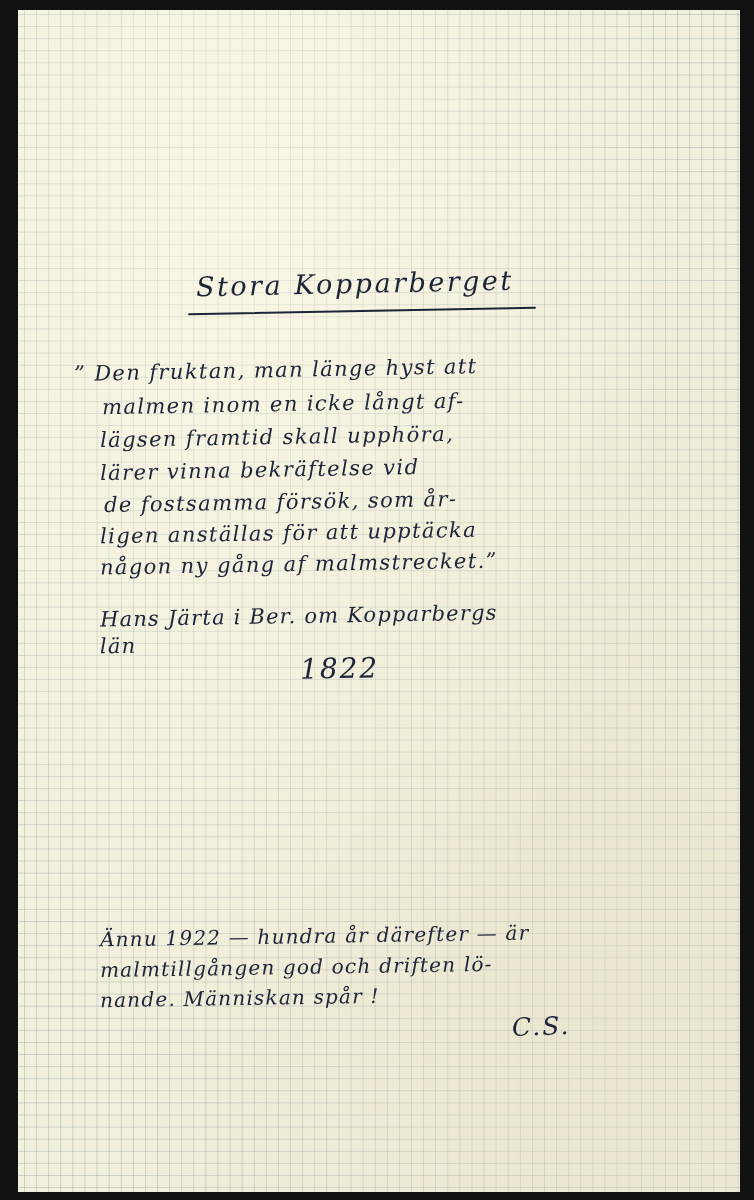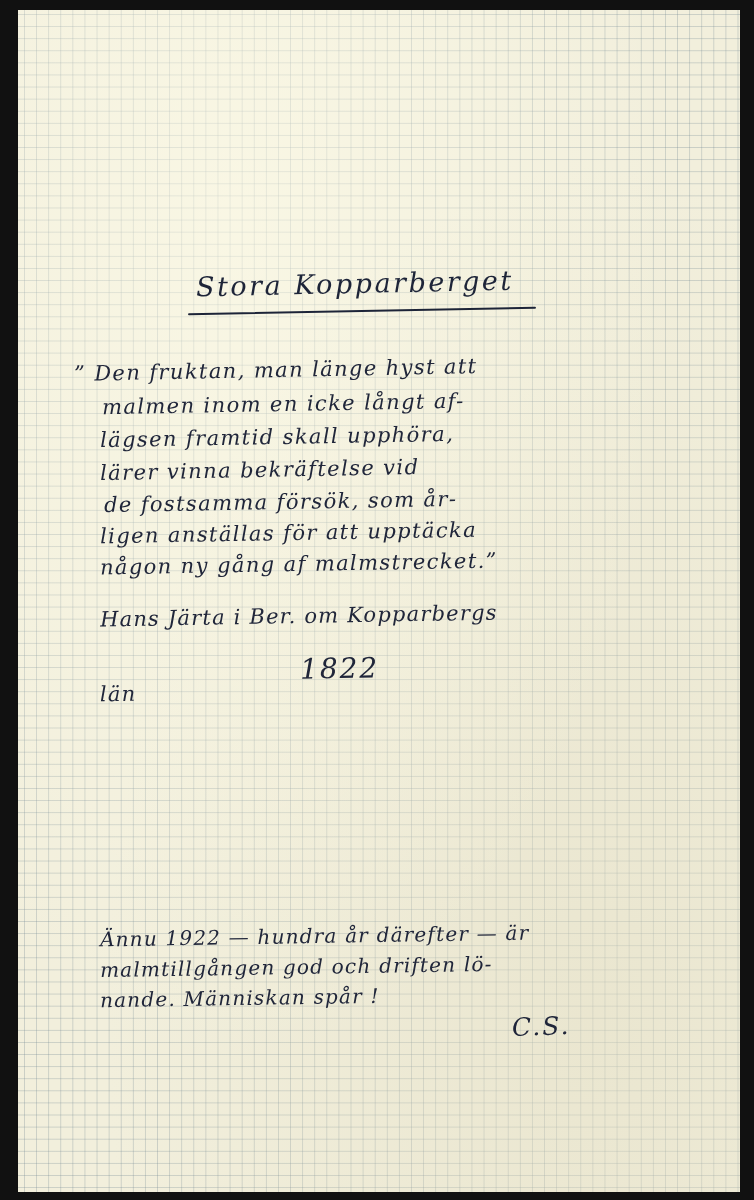--- a/index.html
+++ b/index.html
@@ -120,21 +120,21 @@
 
   <div class="hand quote-line" style="left:74px;  top:358px; transform:rotate(-1.1deg);">” Den fruktan, man länge hyst att</div>
   <div class="hand quote-line" style="left:102px; top:392px; transform:rotate(-1.0deg);">malmen inom en icke långt af-</div>
   <div class="hand quote-line" style="left:100px; top:425px; transform:rotate(-1.0deg);">lägsen framtid skall upphöra,</div>
   <div class="hand quote-line" style="left:100px; top:458px; transform:rotate(-1.1deg);">lärer vinna bekräftelse vid</div>
   <div class="hand quote-line" style="left:104px; top:490px; transform:rotate(-1.0deg);">de fostsamma försök, som år-</div>
   <div class="hand quote-line" style="left:100px; top:521px; transform:rotate(-1.0deg);">ligen anställas för att upptäcka</div>
   <div class="hand quote-line" style="left:100px; top:552px; transform:rotate(-1.0deg);">någon ny gång af malmstrecket.”</div>
 
   <div class="hand attr-line" style="left:100px; top:604px; transform:rotate(-1.0deg);">Hans Järta i Ber. om Kopparbergs</div>
-  <div class="hand attr-line" style="left:100px; top:634px; transform:rotate(-1.0deg);margin-top:48px;">län</div>
+  <div class="hand attr-line" style="left:100px; top:634px; transform:rotate(-1.0deg);">län</div>
   <div class="hand" id="year">1822</div>
 
   <div class="hand note-line" style="left:100px; top:924px; transform:rotate(-0.9deg);">Ännu 1922 — hundra år därefter — är</div>
   <div class="hand note-line" style="left:100px; top:955px; transform:rotate(-0.9deg);">malmtillgången god och driften lö-</div>
   <div class="hand note-line" style="left:100px; top:986px; transform:rotate(-0.9deg);">nande. Människan spår !</div>
 
   <div class="hand" id="signature">C.S.</div>
 
   <div class="edge" id="edge-left"></div>
   <div class="edge" id="edge-right"></div>

